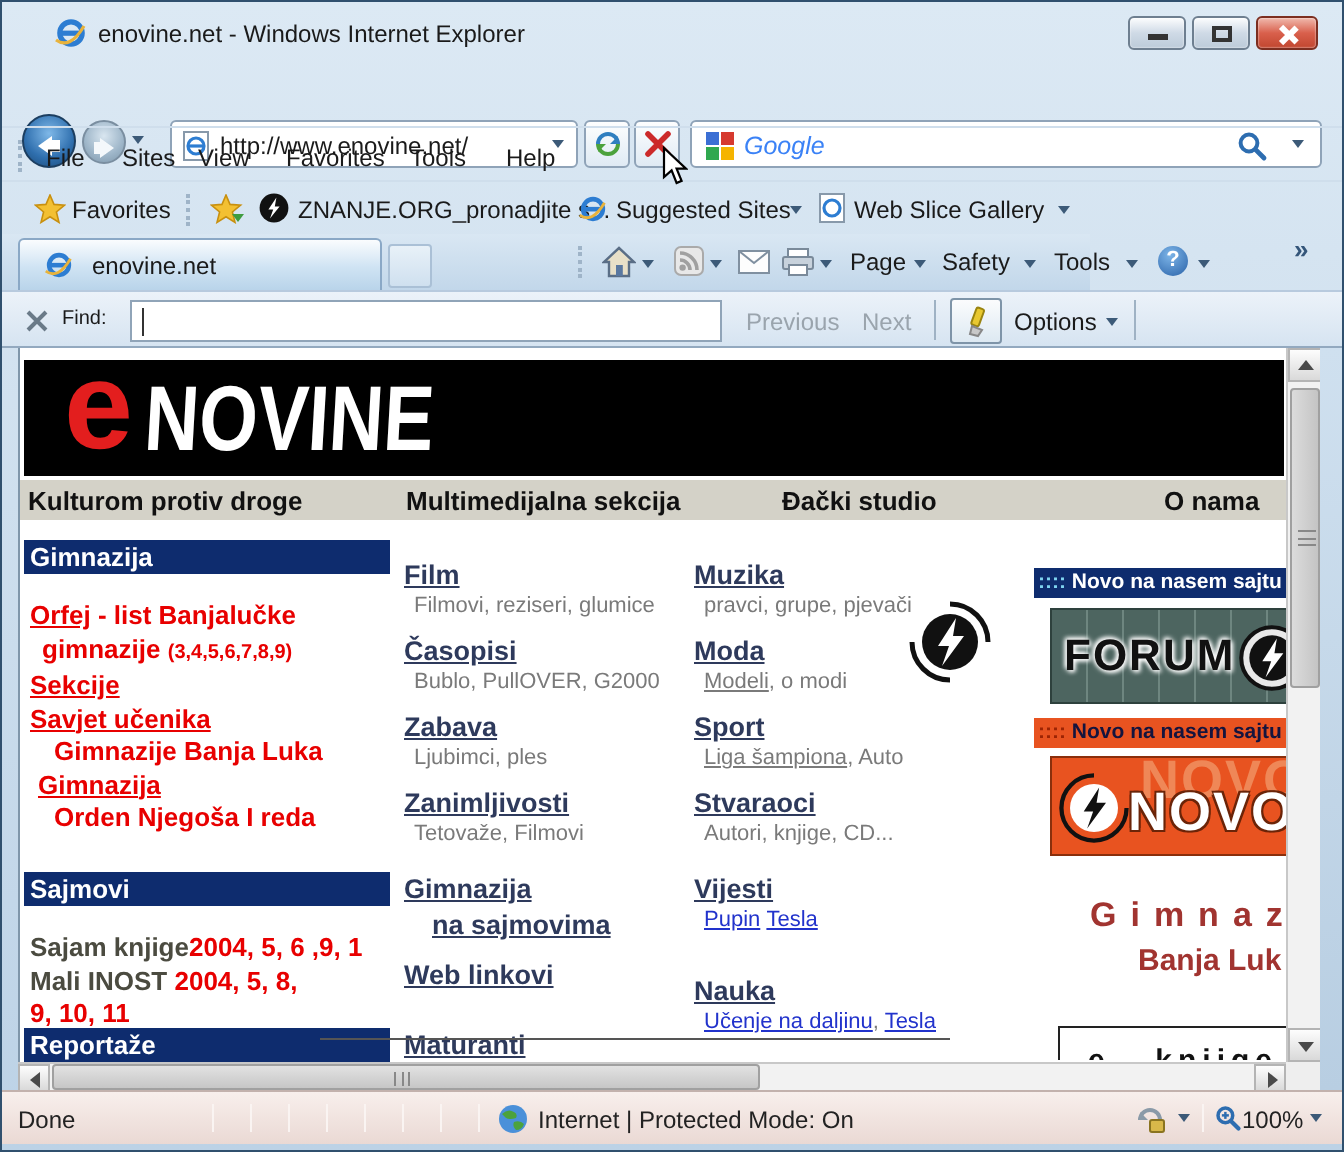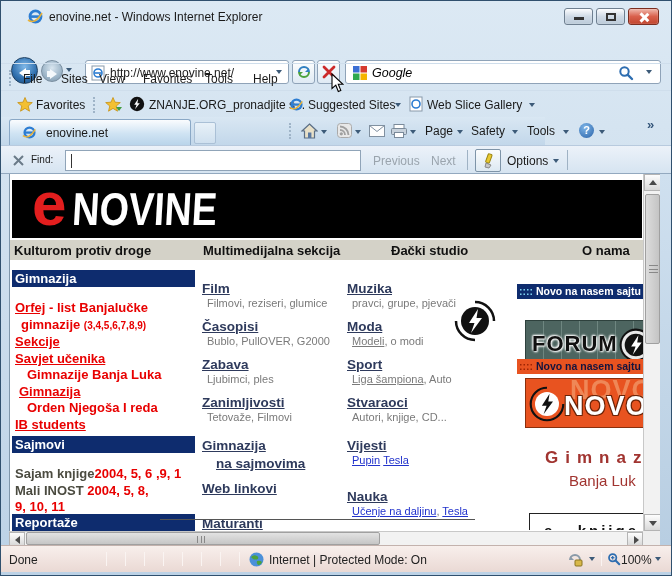--- a/index.html
+++ b/index.html
@@ -33,21 +33,21 @@
   .dd.sm{border-left-width:3px;border-right-width:3px;border-top-width:4px;}
   .nav-dd{position:absolute;left:65px;top:43px;}
   .addressbar{position:absolute;left:84px;top:35px;width:204px;height:24px;background:#fff;
     border:1px solid #8fa3b8;border-radius:3px;}
   .addr-text{position:absolute;left:24px;top:5px;font-size:12px;color:#1a1a1a;white-space:nowrap;}
   .addr-dd{position:absolute;right:6px;top:9px;}
   .sqbtn{position:absolute;top:35px;height:24px;background:linear-gradient(#fdfefe,#dfeaf4);border:1px solid #8fa3b8;border-radius:3px;}
   .refresh{left:291px;width:23px;}
   .stop{left:316px;width:23px;}
   .searchbox{position:absolute;left:344px;top:35px;width:316px;height:24px;background:#fff;border:1px solid #8fa3b8;border-radius:3px;}
-  .search-text{position:absolute;left:26px;top:5px;font-size:12.5px;color:#000000;font-style:italic;}
+  .search-text{position:absolute;left:26px;top:5px;font-size:12.5px;color:#3b82f6;font-style:italic;}
   .search-dd{position:absolute;right:8px;top:9px;}
   
   .menubar{position:absolute;left:0;top:62px;width:672px;height:27px;border-top:1px solid #cfdeec;}
   .grip{position:absolute;width:3px;height:16px;border-left:2px dotted #9fb4c8;}
   .menu-item{position:absolute;top:6px;font-size:12px;color:#1a1a1a;padding:2px 4px;}
   
   .favbar{position:absolute;left:0;top:89px;width:672px;height:27px;border-top:1px solid #cfdeec;}
   .fav-label{position:absolute;top:7px;font-size:12px;color:#1a1a1a;white-space:nowrap;}
   
   .tabrow{position:absolute;left:0;top:116px;width:544px;height:28px;background:linear-gradient(#d9e7f3,#c2d7ea);}
@@ -95,29 +95,29 @@
   .s{font-size:11px;color:#7a7a7a;padding-left:5px;line-height:13px;}
   .glink{color:#7a7a7a;text-decoration:underline;}
   .blink{color:#2233cc;text-decoration:underline;}
   .hrline{position:absolute;left:150px;top:345px;width:315px;height:0;border-top:1px solid #555;}
   
   .rightcol{position:absolute;left:507px;top:108px;width:127px;}
   .novo-bar{position:absolute;left:0;width:127px;height:15px;font-size:10.5px;font-weight:bold;white-space:nowrap;overflow:hidden;padding:1px 0 0 2px;}
   .novo-bar.navy{top:2px;background:#0e2c6e;color:#fff;}
   .novo-bar.orange{top:77px;background:#e85320;color:#14143e;}
   .dots-c{color:#7fd4f0;}.dots-r{color:#9c2404;}
-  .forum-banner{position:absolute;left:8px;top:22px;width:119px;height:48px;background:repeating-linear-gradient(90deg,#4d6560 0 17px,#6e8680 17px 18px);overflow:hidden;border:1px solid #2e413d;margin-top:16px;}
+  .forum-banner{position:absolute;left:8px;top:22px;width:119px;height:48px;background:repeating-linear-gradient(90deg,#4d6560 0 17px,#6e8680 17px 18px);overflow:hidden;border:1px solid #2e413d;}
   .forum-text{position:absolute;left:6px;top:10px;font-size:22px;font-weight:bold;color:#111;
     text-shadow:0 0 3px #fff,1px 1px 2px #fff,-1px -1px 2px #fff;letter-spacing:1px;}
   .novo-banner{position:absolute;left:8px;top:96px;width:119px;height:50px;background:#e85320;border:1px solid #8a2f0c;overflow:hidden;}
   .novo-ghost{position:absolute;left:44px;top:-4px;font-size:27px;font-weight:bold;color:#ef8757;letter-spacing:1px;}
   .novo-main{position:absolute;left:38px;top:12px;font-size:27px;font-weight:bold;color:#fff;
     text-shadow:1px 1px 0 #6b2408,-1px -1px 0 #6b2408,1px -1px 0 #6b2408,-1px 1px 0 #6b2408;letter-spacing:1px;}
   .gimnazij{position:absolute;left:28px;top:166px;font-size:17px;font-weight:bold;color:#a13430;letter-spacing:7px;white-space:nowrap;}
-  .banjaluka{position:absolute;left:52px;top:190px;font-size:15px;font-weight:normal;color:#a13430;white-space:nowrap;}
+  .banjaluka{position:absolute;left:52px;top:190px;font-size:15px;font-weight:bold;color:#a13430;white-space:nowrap;}
   .partialbox{position:absolute;left:12px;top:231px;width:118px;height:17px;border:1px solid #222;border-bottom:none;background:#fff;overflow:hidden;}
   .partialtx{position:absolute;left:14px;top:8px;font-size:15px;font-weight:bold;color:#111;letter-spacing:3px;white-space:nowrap;}
   
   .vscroll{position:absolute;left:642px;top:173px;width:17px;height:357px;background:#f2f2f2;border-left:1px solid #c8c8c8;}
   .scrollbtn{position:absolute;width:17px;height:17px;background:linear-gradient(#fdfdfd,#d9d9d9);border:1px solid #b4b4b4;}
   .tri-up{width:0;height:0;border-left:4px solid transparent;border-right:4px solid transparent;border-bottom:5px solid #4a4a4a;margin:5px auto 0;}
   .tri-down{width:0;height:0;border-left:4px solid transparent;border-right:4px solid transparent;border-top:5px solid #4a4a4a;margin:6px auto 0;}
   .tri-left{width:0;height:0;border-top:4px solid transparent;border-bottom:4px solid transparent;border-right:5px solid #4a4a4a;margin:3px 0 0 5px;}
   .tri-right{width:0;height:0;border-top:4px solid transparent;border-bottom:4px solid transparent;border-left:5px solid #4a4a4a;margin:3px 0 0 6px;}
   .vthumb{position:absolute;left:1px;top:20px;width:15px;height:150px;background:linear-gradient(90deg,#dcdcdc,#c4c4c4);border:1px solid #a0a0a0;border-radius:2px;}
@@ -331,21 +331,20 @@
     <div class="sidebar">
       <div class="sideheader">Gimnazija</div>
       <div class="sb-links">
         <div class="nowrap"><span class="u red">Orfej</span><span class="red"> - list Banjalučke</span></div>
         <div class="nowrap" style="padding-left:6px"><span class="red">gimnazije </span><span class="red nums">(3,4,5,6,7,8,9)</span></div>
         <div><span class="u red">Sekcije</span></div>
         <div><span class="u red">Savjet učenika</span></div>
         <div style="padding-left:12px"><span class="red">Gimnazije Banja Luka</span></div>
         <div style="padding-left:4px"><span class="u red">Gimnazija</span></div>
         <div style="padding-left:12px"><span class="red">Orden Njegoša I reda</span></div>
-        <div><span class="u red">IB students</span></div>
       </div>
       <div class="abs" style="left:0;top:166px;width:183px">
         <div class="sideheader">Sajmovi</div>
         <div class="sb-links">
           <div class="nowrap"><span class="darktx">Sajam knjige</span><span class="red" style="font-weight:bold">2004</span><span class="red">, 5, 6 ,9, 1</span></div>
           <div class="nowrap"><span class="darktx">Mali INOST </span><span class="red" style="font-weight:bold">2004</span><span class="red">, 5, 8,</span></div>
           <div class="nowrap"><span class="red">9, 10, 11</span></div>
         </div>
       </div>
       <div class="abs" style="left:0;top:244px;width:183px">

